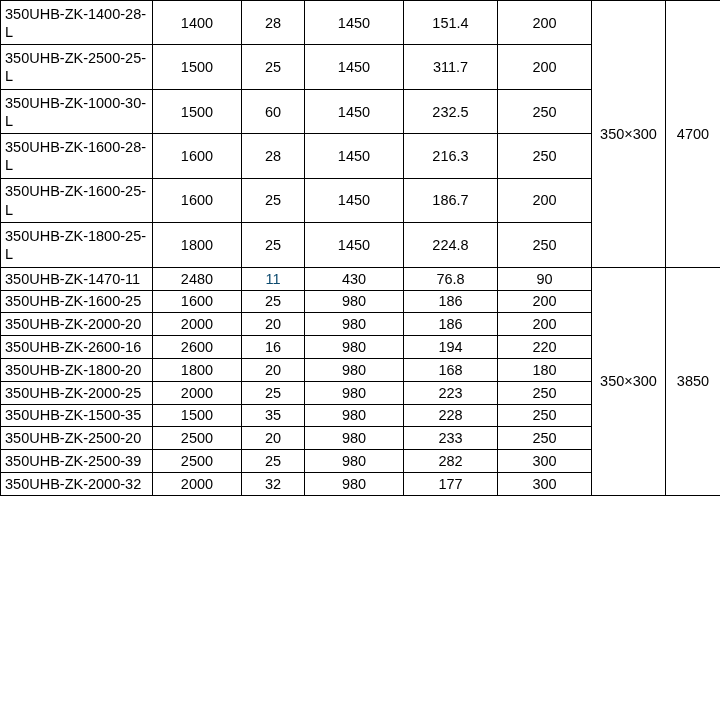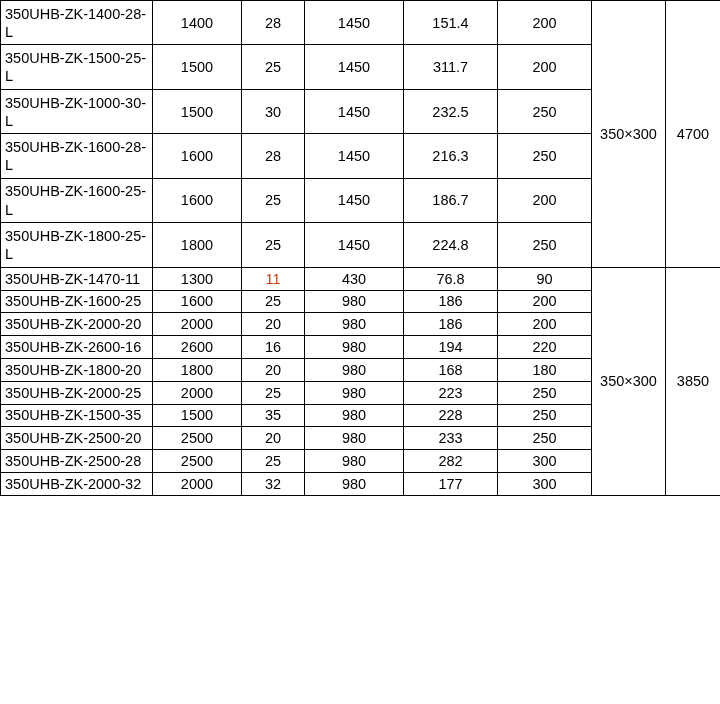--- a/index.html
+++ b/index.html
@@ -35,21 +35,21 @@
     word-break: break-all;
   }
   col.c-model  { width: 152px; }
   col.c-flow   { width: 89px;  }
   col.c-head   { width: 63px;  }
   col.c-speed  { width: 99px;  }
   col.c-power  { width: 94px;  }
   col.c-motor  { width: 94px;  }
   col.c-size   { width: 74px;  }
   col.c-weight { width: 55px;  }
-  .green { color: #c2410c; }
+  .green { color: #0c4a6e; }
 </style>
 </head>
 <body>
 
 <table id="spec-table">
   <colgroup>
     <col class="c-model">
       <col class="c-flow">
       <col class="c-head">
       <col class="c-speed">
@@ -63,31 +63,31 @@
         <td class="model">350UHB-ZK-1400-28-L</td>
         <td>1400</td>
         <td>28</td>
         <td>1450</td>
         <td>151.4</td>
         <td>200</td>
         <td rowspan="6">350×300</td>
         <td rowspan="6">4700</td>
       </tr>
       <tr>
-        <td class="model">350UHB-ZK-1500-25-L</td>
+        <td class="model">350UHB-ZK-2500-25-L</td>
         <td>1500</td>
         <td>25</td>
         <td>1450</td>
         <td>311.7</td>
         <td>200</td>
       </tr>
       <tr>
         <td class="model">350UHB-ZK-1000-30-L</td>
         <td>1500</td>
-        <td>30</td>
+        <td>60</td>
         <td>1450</td>
         <td>232.5</td>
         <td>250</td>
       </tr>
       <tr>
         <td class="model">350UHB-ZK-1600-28-L</td>
         <td>1600</td>
         <td>28</td>
         <td>1450</td>
         <td>216.3</td>
@@ -104,21 +104,21 @@
       <tr>
         <td class="model">350UHB-ZK-1800-25-L</td>
         <td>1800</td>
         <td>25</td>
         <td>1450</td>
         <td>224.8</td>
         <td>250</td>
       </tr>
       <tr>
         <td class="model">350UHB-ZK-1470-11</td>
-        <td>1300</td>
+        <td>2480</td>
         <td class="green">11</td>
         <td>430</td>
         <td>76.8</td>
         <td>90</td>
         <td rowspan="10">350×300</td>
         <td rowspan="10">3850</td>
       </tr>
       <tr>
         <td class="model">350UHB-ZK-1600-25</td>
         <td>1600</td>
@@ -169,21 +169,21 @@
       </tr>
       <tr>
         <td class="model">350UHB-ZK-2500-20</td>
         <td>2500</td>
         <td>20</td>
         <td>980</td>
         <td>233</td>
         <td>250</td>
       </tr>
       <tr>
-        <td class="model">350UHB-ZK-2500-28</td>
+        <td class="model">350UHB-ZK-2500-39</td>
         <td>2500</td>
         <td>25</td>
         <td>980</td>
         <td>282</td>
         <td>300</td>
       </tr>
       <tr>
         <td class="model">350UHB-ZK-2000-32</td>
         <td>2000</td>
         <td>32</td>

